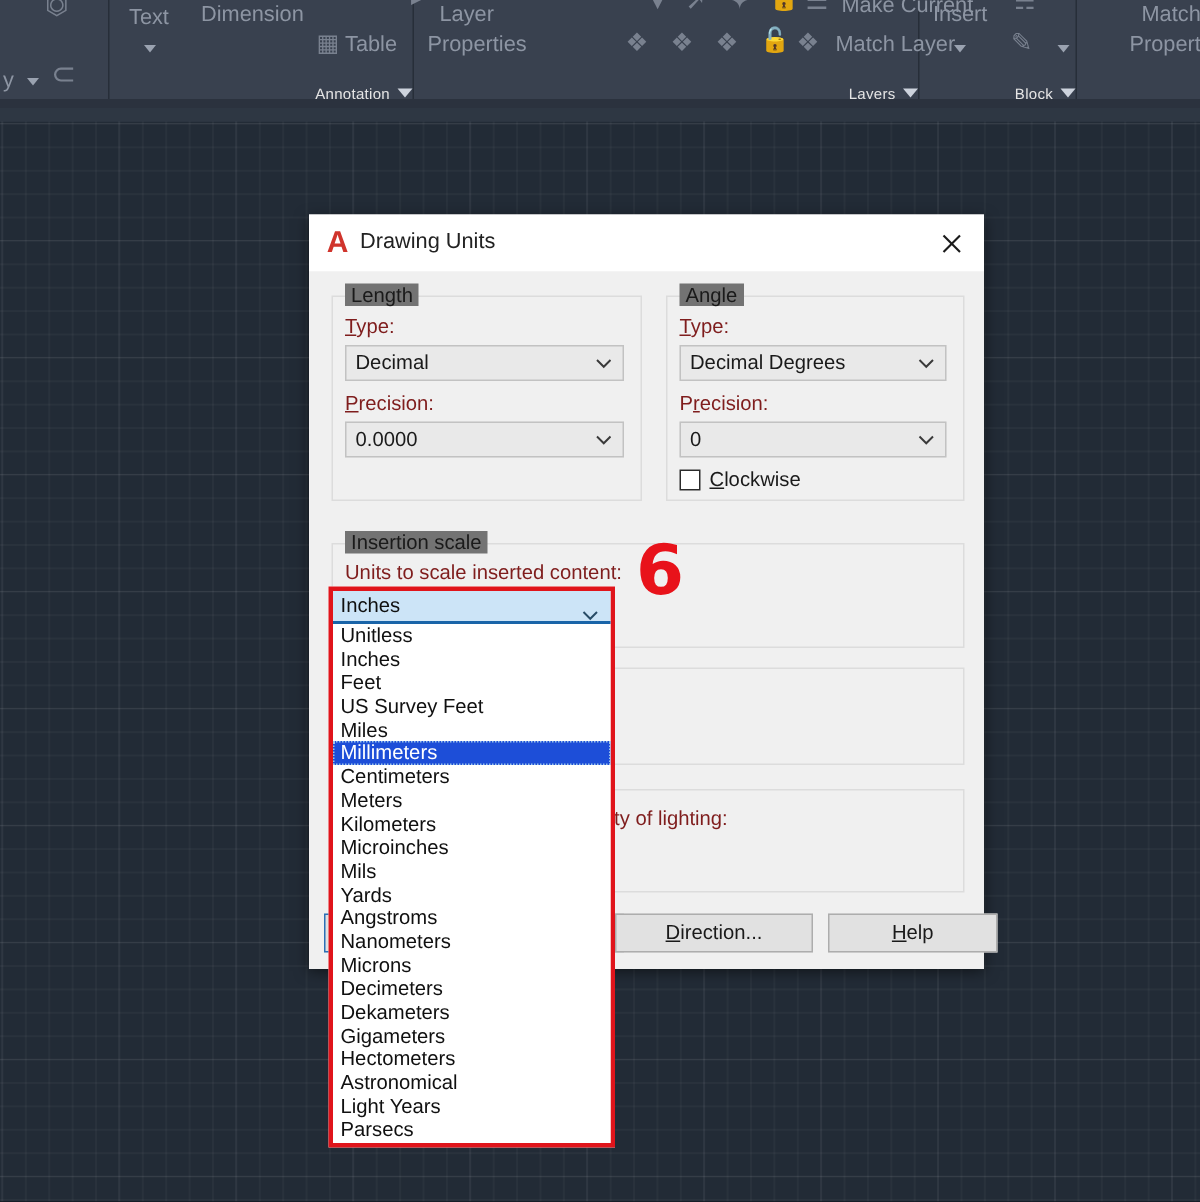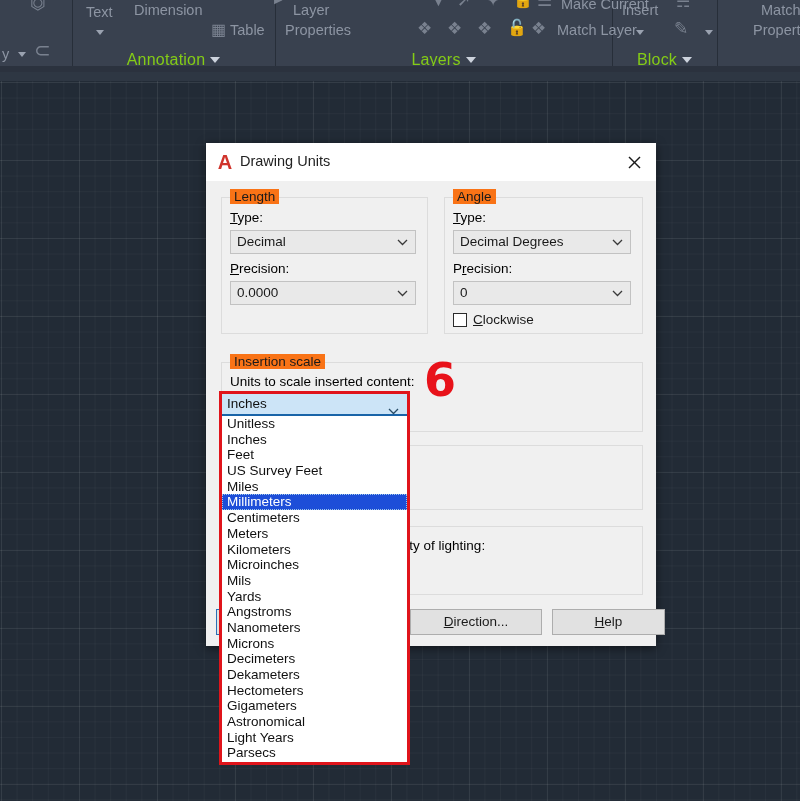--- a/index.html
+++ b/index.html
@@ -28,23 +28,23 @@
     position: absolute;
     top: 0;
     height: 72px;
     border-right: 1px solid #272e39;
   }
   .ribbon-panel.noborder { border-right: none; }
   .panel-title {
     position: absolute;
     bottom: 3px;
     width: 100%;
-    text-align: center;
-    font-size: 16px;
-    color: #84cc16;
+    text-align: right;
+    font-size: 10px;
+    color: #e5e5e5;
     letter-spacing: .2px;
   }
   .panel-title .caret {
     display: inline-block;
     margin-left: 5px;
     border-left: 5px solid transparent;
     border-right: 5px solid transparent;
     border-top: 6px solid #cdd3dd;
     vertical-align: middle;
     position: relative;
@@ -150,31 +150,31 @@
   }
 
   .groupbox {
     position: absolute;
     border: 1px solid #dcdcdc;
     background: transparent;
   }
   .group-label {
     position: absolute;
     top: -9px; left: 8px;
-    background: #f97316;
+    background: #737373;
     padding: 0 4px;
     font-size: 13.5px;
     color: #1a1a1a;
     white-space: nowrap;
   }
 
   .field-label {
     position: absolute;
     font-size: 13.5px;
-    color: #000000;
+    color: #7f1d1d;
     white-space: nowrap;
   }
   .field-label u { text-decoration: underline; }
 
   .combo {
     position: absolute;
     height: 24px;
     background: #e9e9e9;
     border: 1px solid #c2c2c2;
     box-sizing: border-box;
@@ -459,21 +459,21 @@
       <div class="dd-item">Meters</div>
       <div class="dd-item">Kilometers</div>
       <div class="dd-item">Microinches</div>
       <div class="dd-item">Mils</div>
       <div class="dd-item">Yards</div>
       <div class="dd-item">Angstroms</div>
       <div class="dd-item">Nanometers</div>
       <div class="dd-item">Microns</div>
       <div class="dd-item">Decimeters</div>
       <div class="dd-item">Dekameters</div>
+      <div class="dd-item">Gigameters</div>
       <div class="dd-item">Hectometers</div>
-      <div class="dd-item">Gigameters</div>
       <div class="dd-item">Astronomical</div>
       <div class="dd-item">Light Years</div>
       <div class="dd-item">Parsecs</div>
     </div>
 </div>
 
 <div id="callout-6">6</div>
 
 </body></html>

